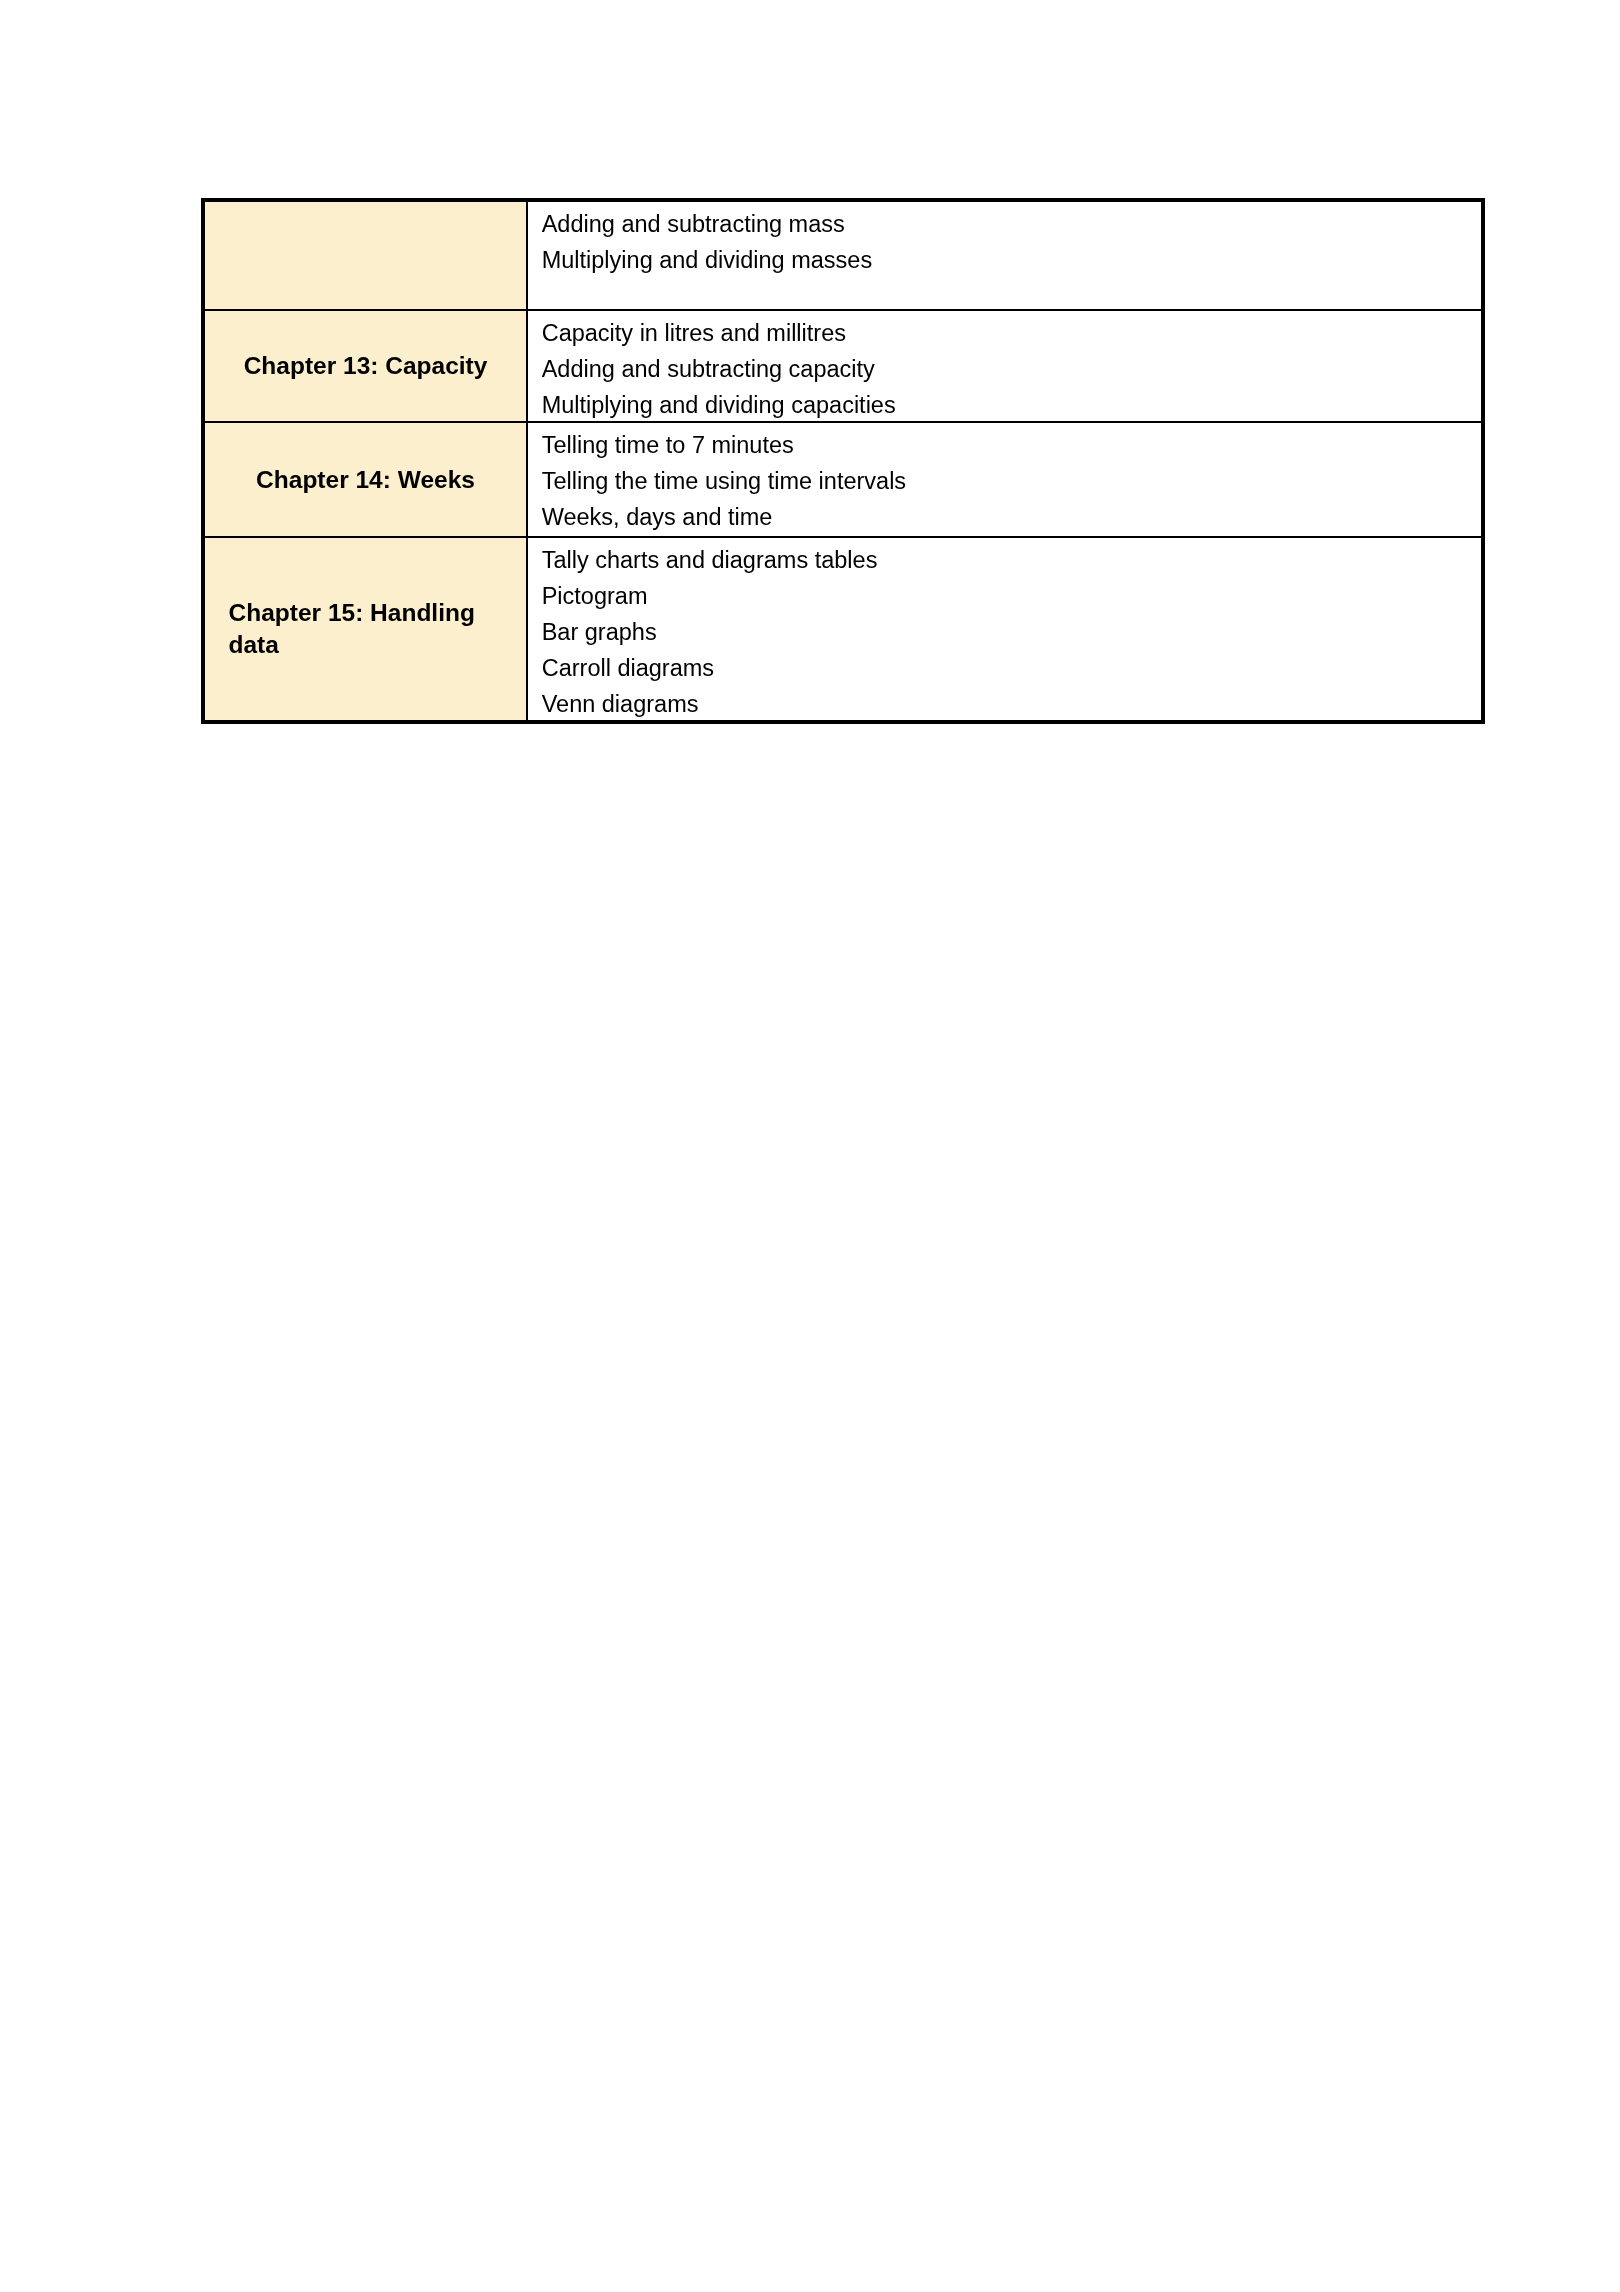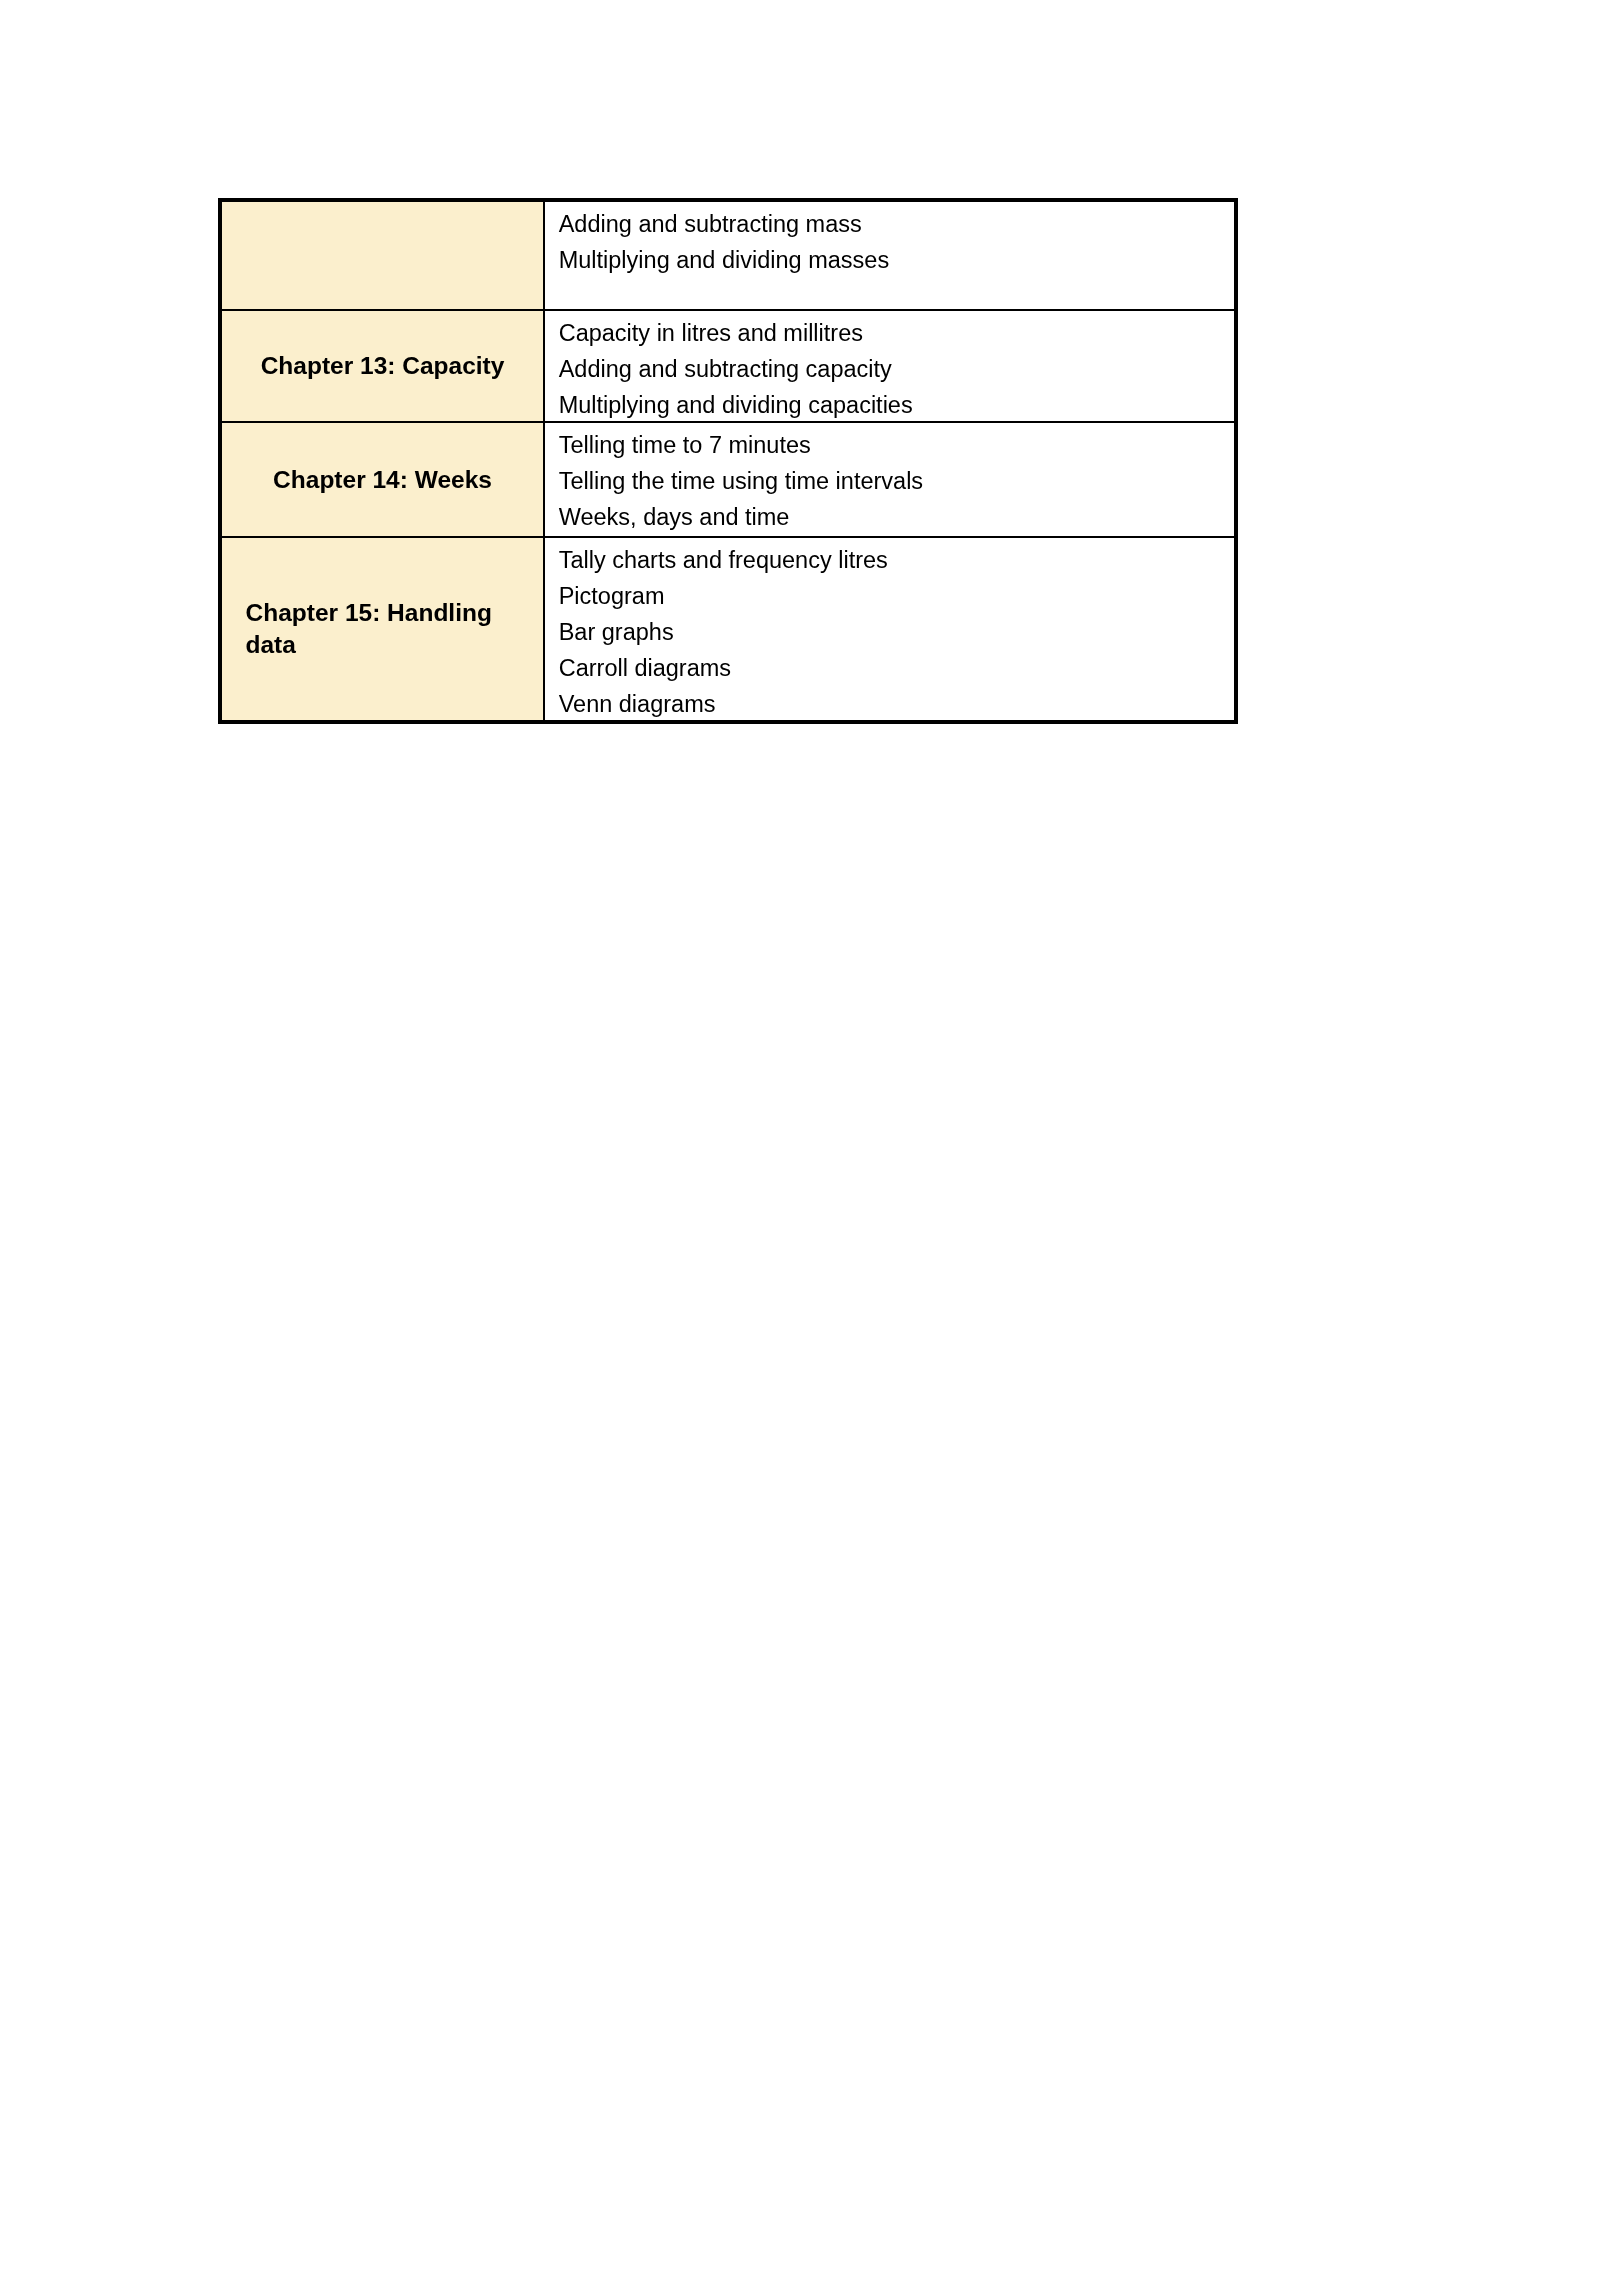--- a/index.html
+++ b/index.html
@@ -12,23 +12,23 @@
   }
   .page {
     position: relative;
     width: 1620px;
     height: 2293px;
     background: #ffffff;
     overflow: hidden;
   }
   .doc-table {
     position: absolute;
-    left: 218px;
+    left: 201px;
     top: 198px;
-    width: 1020px;
+    width: 1284px;
     border: 4.9px solid var(--border, #000);
     background: #ffffff;
   }
   .row {
     display: flex;
     border-bottom: 2.9px solid var(--border, #000);
   }
   .row:last-child { border-bottom: none; }
   .row-0 { height: 109px; }
   .row-1 { height: 112px; }
@@ -86,21 +86,21 @@
       <div class="cell topics">
         <div class="topic">Telling time to 7 minutes</div>
         <div class="topic">Telling the time using time intervals</div>
         <div class="topic">Weeks, days and time</div>
       </div>
     </div>
 
     <div class="row row-3">
       <div class="cell chapter">Chapter 15: Handling data</div>
       <div class="cell topics">
-        <div class="topic">Tally charts and frequency litres</div>
+        <div class="topic">Tally charts and diagrams tables</div>
         <div class="topic">Pictogram</div>
         <div class="topic">Bar graphs</div>
         <div class="topic">Carroll diagrams</div>
         <div class="topic">Venn diagrams</div>
       </div>
     </div>
 
   </div>
 </div>
 

